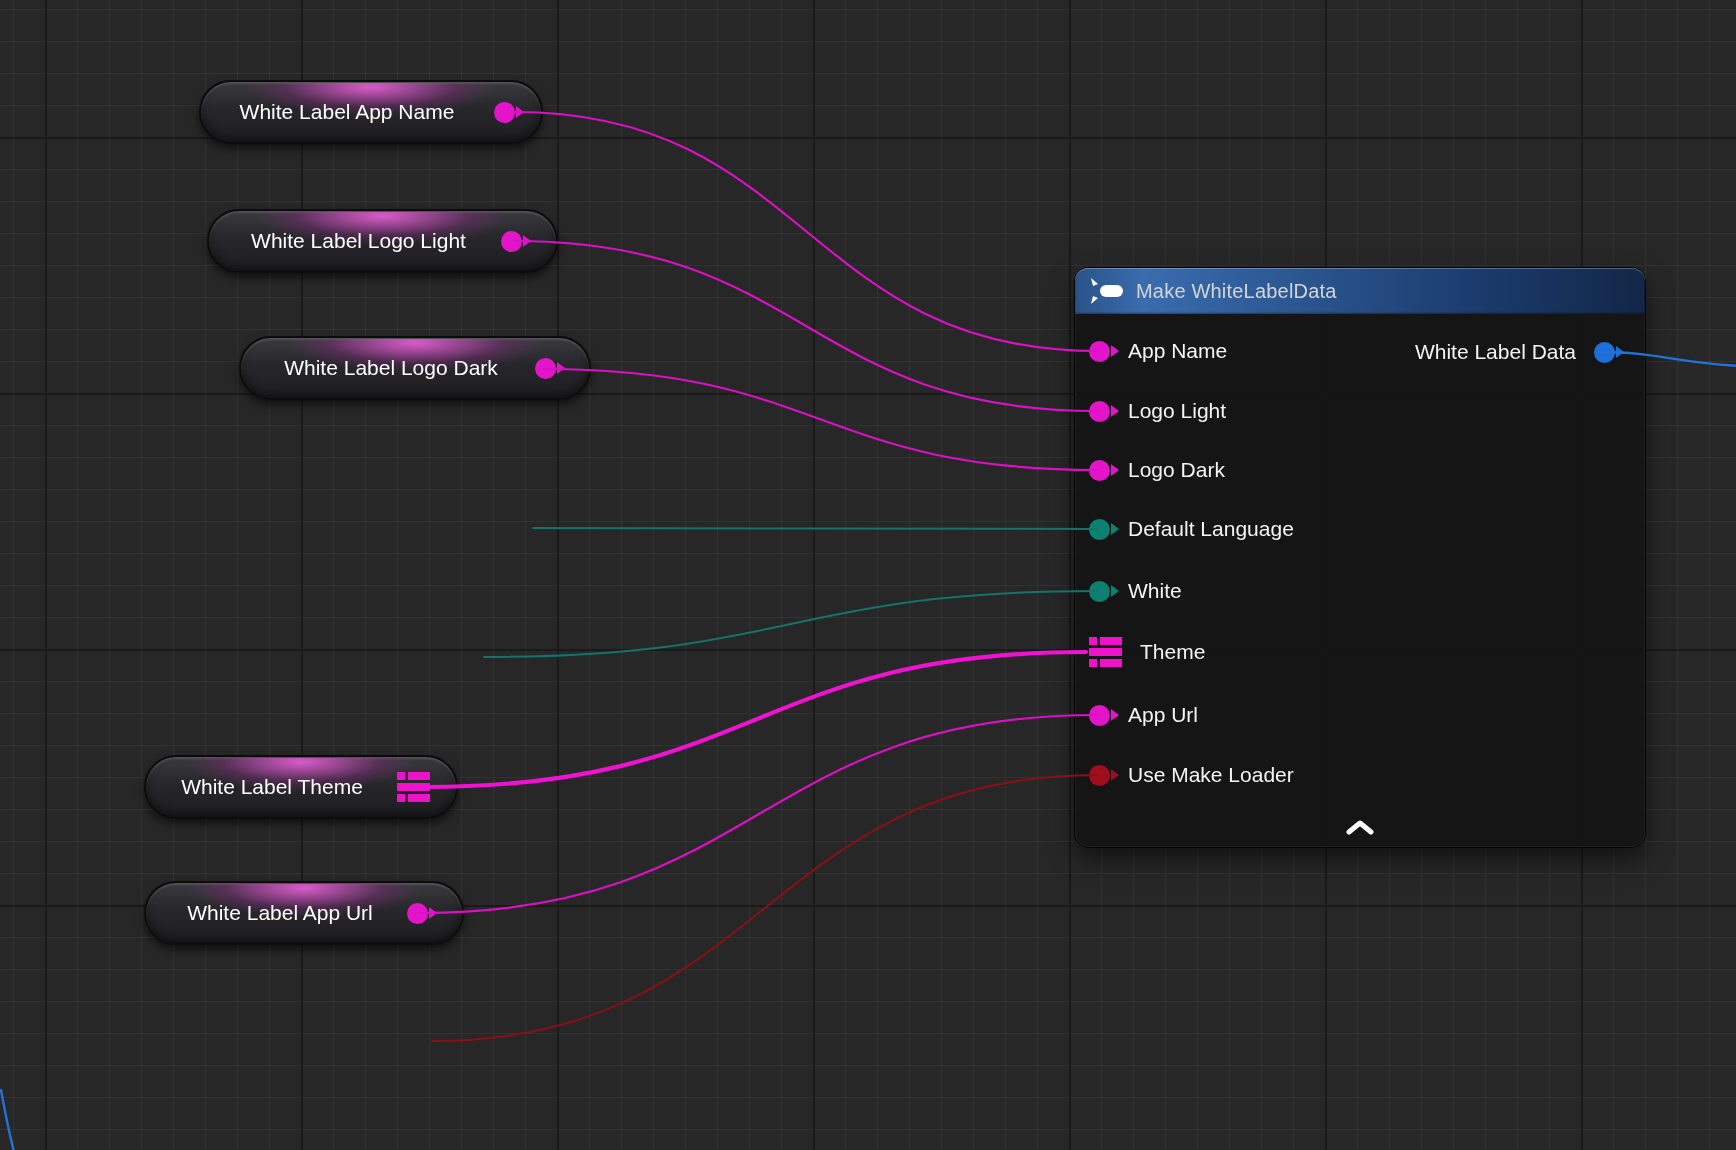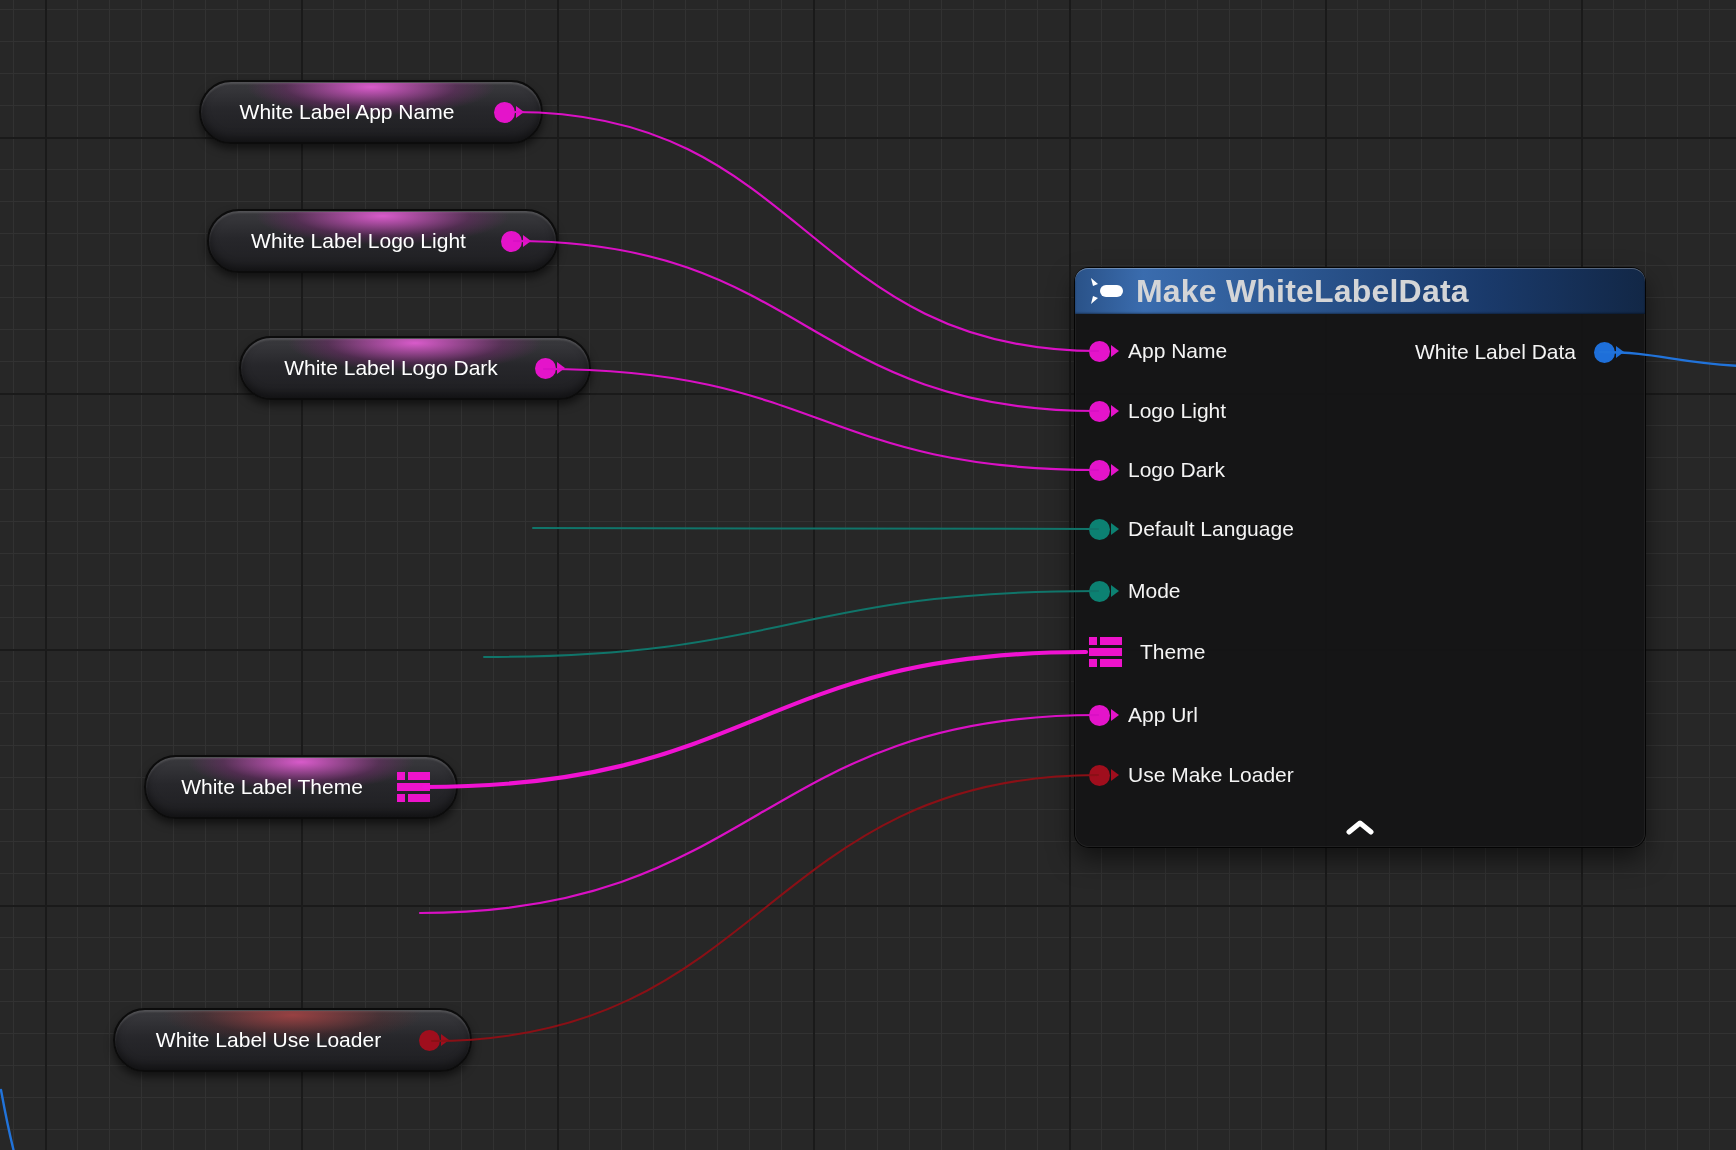--- a/index.html
+++ b/index.html
@@ -68,21 +68,21 @@
     position:absolute;left:1075px;top:268px;width:570px;height:579px;z-index:2;
     border-radius:14px;background:rgba(21,21,22,.97);
     box-shadow:0 12px 26px rgba(0,0,0,.55), 0 0 0 1px #060606, inset 0 0 0 1px rgba(255,255,255,.05);
   }
   .make-header{
     height:46px;border-radius:13px 13px 0 0;display:flex;align-items:center;gap:11px;
     padding:0 14px;box-sizing:border-box;
     background:linear-gradient(90deg,#2a5288 0%,#3a6cae 12%,#2c5791 38%,#1a3a6b 72%,#122746 100%);
     box-shadow:inset 0 1px 0 rgba(255,255,255,.28), inset 0 -1px 2px rgba(0,0,0,.4);
   }
-  .make-title{font-size:32px;font-weight:bold;color:#d4d5d7;letter-spacing:.2px;white-space:nowrap;}
+  .make-title{font-size:20px;font-weight:normal;color:#d4d5d7;letter-spacing:.2px;white-space:nowrap;}
   .pin-row{
     position:absolute;left:14px;height:34px;display:flex;align-items:center;gap:18px;z-index:3;justify-content:flex-end;
   }
   .pin-row .row-label{color:#f4f4f4;font-size:21px;white-space:nowrap;}
   .pin-row.out{left:auto;right:30px;}
   .adv-toggle{
     position:absolute;left:50%;bottom:10px;transform:translateX(-50%);
     width:44px;height:20px;display:flex;align-items:center;justify-content:center;
     background:transparent;border:none;cursor:pointer;padding:0;
   }
@@ -122,25 +122,25 @@
       <span class="r">
           <span class="full"></span>
         </span>
       <span class="r">
           <span class="sq"></span>
           <span class="bar"></span>
         </span>
     </span>
   </div>
 
-
-  <div class="getter red" style="left:113px;top:1008px;width:359px;">
-    <span class="getter-label">White Label Use Loader</span>
-    <span class="pin red-pin" style="right:30px;"></span>
-  </div>
+  <div class="getter magenta" style="left:144px;top:881px;width:320px;">
+    <span class="getter-label">White Label App Url</span>
+    <span class="pin magenta-pin" style="right:34px;"></span>
+  </div>
+
 
   <div class="make-node">
     <div class="make-header">
       <svg class="make-icon" width="36" height="32" viewBox="0 0 36 32">
         <path d="M2 3 L9 9 L4 11 Z" fill="#ffffff"></path>
         <path d="M2 29 L9 23 L4 21 Z" fill="#ffffff"></path>
         <rect x="11" y="10" width="23" height="12" rx="6" fill="#ffffff"></rect>
       </svg>
       <span class="make-title">Make WhiteLabelData</span>
     </div>
@@ -156,21 +156,21 @@
     <div class="pin-row" style="top:185px;">
       <span class="pin magenta-pin"></span>
       <span class="row-label">Logo Dark</span>
     </div>
     <div class="pin-row" style="top:244px;">
       <span class="pin teal-pin"></span>
       <span class="row-label">Default Language</span>
     </div>
     <div class="pin-row" style="top:306px;">
       <span class="pin teal-pin"></span>
-      <span class="row-label">Mode</span>
+      <span class="row-label">White</span>
     </div>
     <div class="pin-row" style="top:367px;">
       <span class="struct-pin">
         <span class="r">
             <span class="sq"></span>
             <span class="bar"></span>
           </span>
         <span class="r">
             <span class="full"></span>
           </span>

